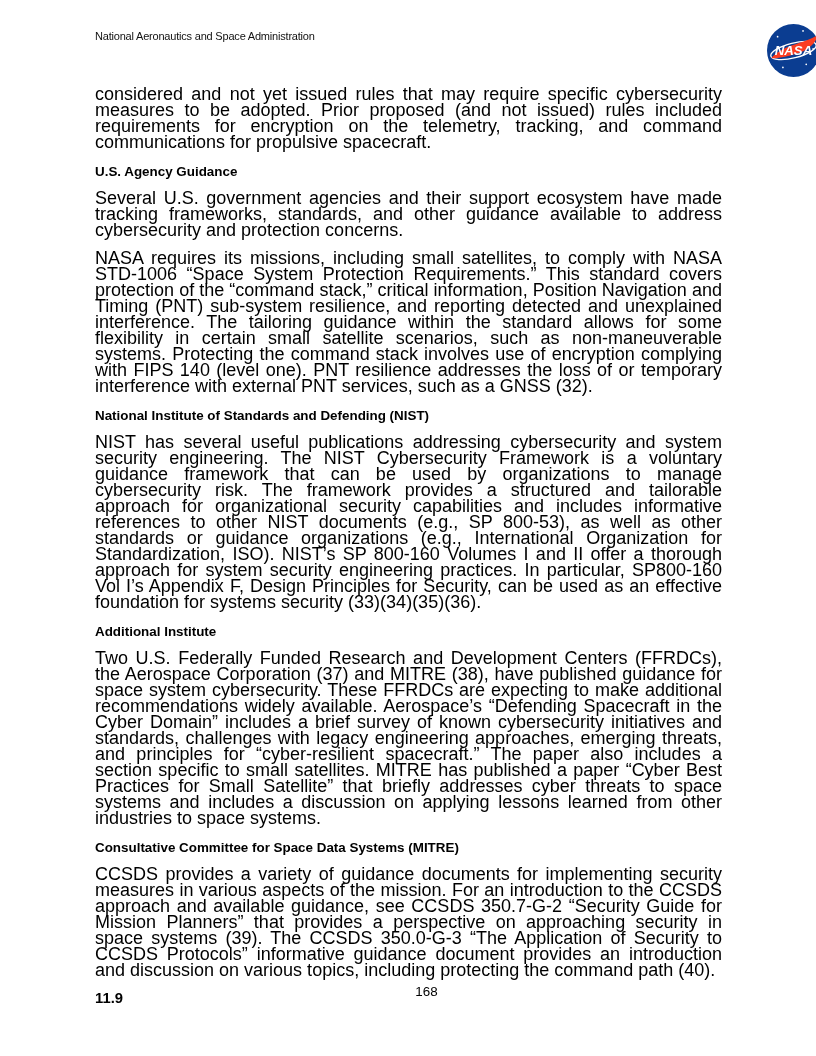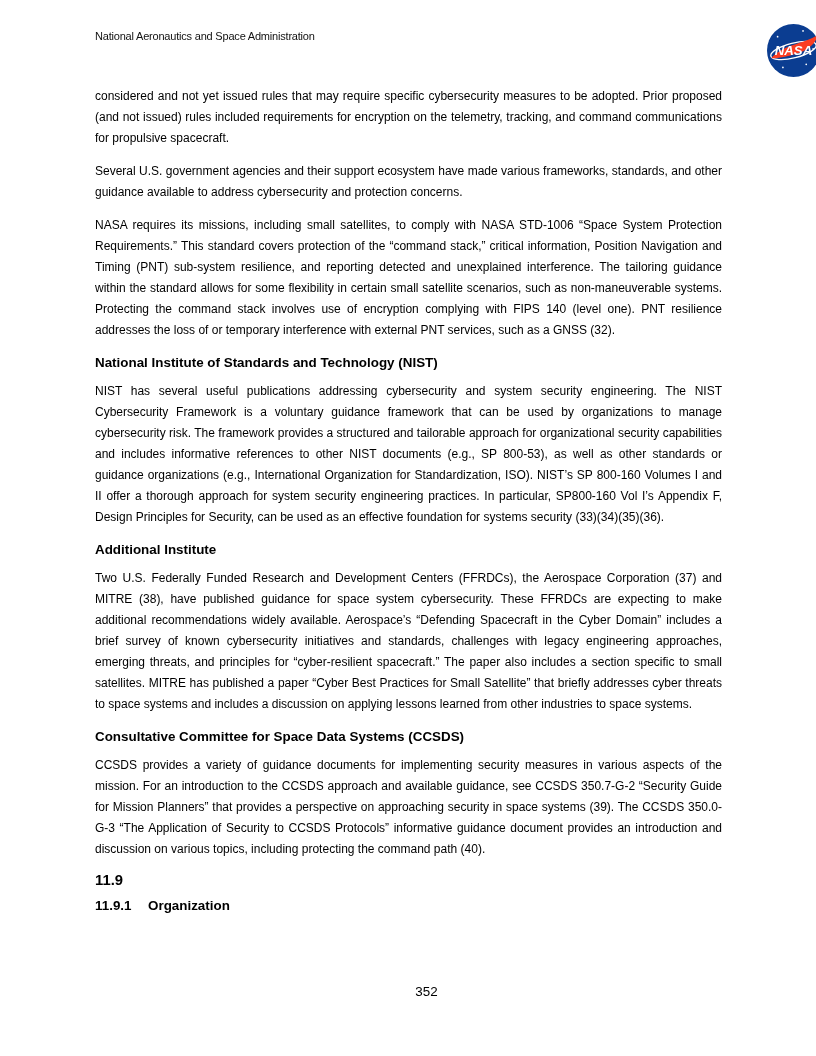--- a/index.html
+++ b/index.html
@@ -34,37 +34,38 @@
     width: 53px;
     height: 53px;
   }
   .content {
     position: absolute;
     top: 86px;
     left: 95px;
     width: 627px;
   }
   .content p {
-    font-size: 12px;
-    line-height: 21px;
+    font-size: 18px;
+    line-height: 16px;
     text-align: justify;
     margin: 0 0 12px 0;
   }
   .content h3 {
     font-size: 13.4px;
     line-height: 19px;
     font-weight: bold;
     margin: 7px 0 9px 0;
   }
   .section-heading {
     display: flex;
     font-size: 14.8px;
     font-weight: bold;
     margin: 12px 0 10px 0;
     align-items: baseline;
+    flex-direction: column;
   }
   .section-heading .sec-num { width: 53px; flex: 0 0 53px; }
   .subsection-heading {
     display: flex;
     font-size: 13.4px;
     font-weight: bold;
     margin: 0 0 10px 0;
     align-items: center;
   }
   .subsection-heading .sec-num { width: 53px; flex: 0 0 53px; }
@@ -94,40 +95,41 @@
         <ellipse cx="50" cy="50" rx="44" ry="14" fill="none" stroke="#ffffff" stroke-width="2.5" transform="rotate(-14 50 50)"></ellipse>
         <path d="M8 64 C 26 46, 44 42, 60 36 C 74 31, 87 28, 96 20 C 93 35, 80 47, 62 54 C 45 60, 22 66, 8 64 Z" fill="#fc3d21"></path>
         <text x="50" y="58" text-anchor="middle" font-size="25" font-weight="bold" font-style="italic" fill="#ffffff" font-family="Liberation Sans, sans-serif">NASA</text>
       </svg>
     </div>
   </div>
 
   <main class="content">
     <p>considered and not yet issued rules that may require specific cybersecurity measures to be adopted. Prior proposed (and not issued) rules included requirements for encryption on the telemetry, tracking, and command communications for propulsive spacecraft.</p>
 
-    <p>Several U.S. government agencies and their support ecosystem have made various frameworks, standards, and other guidance available to address cybersecurity and protection concerns.</p>
+    <h3>U.S. Agency Guidance</h3>
+    <p>Several U.S. government agencies and their support ecosystem have made tracking frameworks, standards, and other guidance available to address cybersecurity and protection concerns.</p>
 
     <p>NASA requires its missions, including small satellites, to comply with NASA STD-1006 “Space System Protection Requirements.” This standard covers protection of the “command stack,” critical information, Position Navigation and Timing (PNT) sub-system resilience, and reporting detected and unexplained interference. The tailoring guidance within the standard allows for some flexibility in certain small satellite scenarios, such as non-maneuverable systems. Protecting the command stack involves use of encryption complying with FIPS 140 (level one). PNT resilience addresses the loss of or temporary interference with external PNT services, such as a GNSS (32).</p>
 
-    <h3>National Institute of Standards and Technology (NIST)</h3>
+    <h3>National Institute of Standards and Defending (NIST)</h3>
     <p>NIST has several useful publications addressing cybersecurity and system security engineering. The NIST Cybersecurity Framework is a voluntary guidance framework that can be used by organizations to manage cybersecurity risk. The framework provides a structured and tailorable approach for organizational security capabilities and includes informative references to other NIST documents (e.g., SP 800-53), as well as other standards or guidance organizations (e.g., International Organization for Standardization, ISO). NIST’s SP 800-160 Volumes I and II offer a thorough approach for system security engineering practices. In particular, SP800-160 Vol I’s Appendix F, Design Principles for Security, can be used as an effective foundation for systems security (33)(34)(35)(36).</p>
 
     <h3>Additional Institute</h3>
     <p>Two U.S. Federally Funded Research and Development Centers (FFRDCs), the Aerospace Corporation (37) and MITRE (38), have published guidance for space system cybersecurity. These FFRDCs are expecting to make additional recommendations widely available. Aerospace’s “Defending Spacecraft in the Cyber Domain” includes a brief survey of known cybersecurity initiatives and standards, challenges with legacy engineering approaches, emerging threats, and principles for “cyber-resilient spacecraft.” The paper also includes a section specific to small satellites. MITRE has published a paper “Cyber Best Practices for Small Satellite” that briefly addresses cyber threats to space systems and includes a discussion on applying lessons learned from other industries to space systems.</p>
 
-    <h3>Consultative Committee for Space Data Systems (CCSDS)</h3>
+    <h3>Consultative Committee for Space Data Systems (MITRE)</h3>
     <p>CCSDS provides a variety of guidance documents for implementing security measures in various aspects of the mission. For an introduction to the CCSDS approach and available guidance, see CCSDS 350.7-G-2 “Security Guide for Mission Planners” that provides a perspective on approaching security in space systems (39). The CCSDS 350.0-G-3 “The Application of Security to CCSDS Protocols” informative guidance document provides an introduction and discussion on various topics, including protecting the command path (40).</p>
 
     <div class="section-heading">
       <span class="sec-num">11.9</span>
     </div>
 
     <div class="subsection-heading">
       <span class="sec-num">11.9.1</span>
       <span class="sec-title">Organization</span>
     </div>
   </main>
 
   <div class="doc-footer">
-    <span>352</span>
+    <span>168</span>
   </div>
 
 </div>
 
 </body></html>

